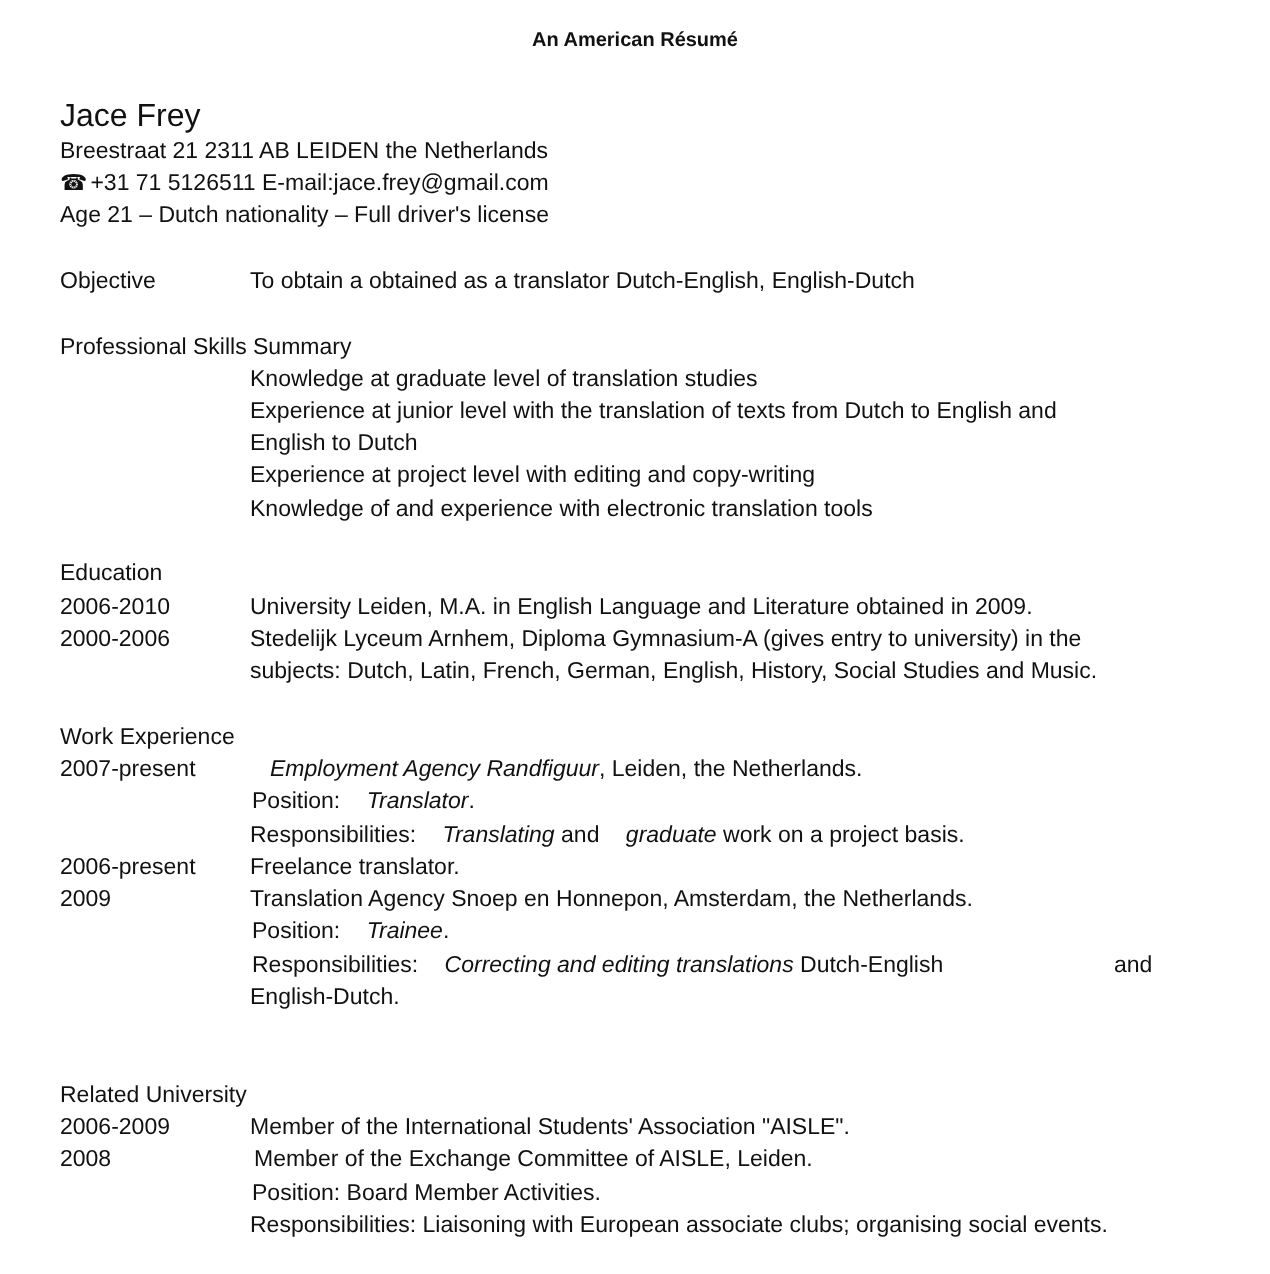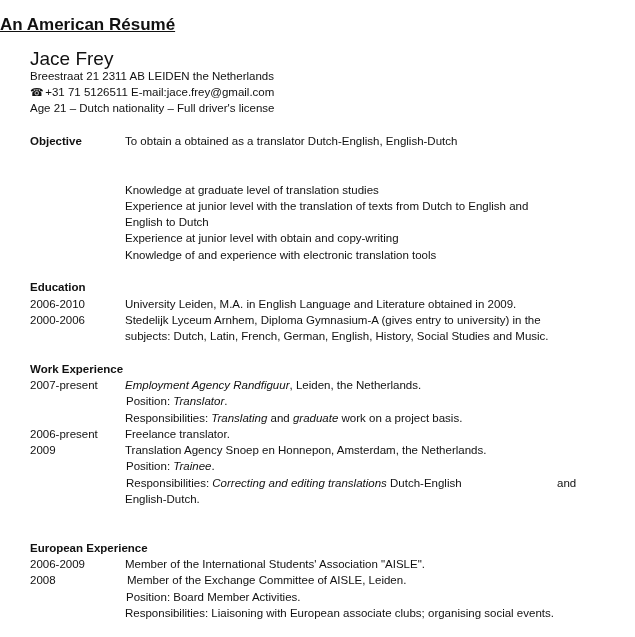--- a/index.html
+++ b/index.html
@@ -3,53 +3,54 @@
 <meta charset="utf-8">
 <style>
   html, body { margin: 0; padding: 0; background: #ffffff; }
   body {
     width: 635px; height: 637px; overflow: hidden; position: relative;
     font-family: "Liberation Sans", "DejaVu Sans", sans-serif;
     color: #111111; font-size: 11.5px;
   }
   .page { position: absolute; left: 0; top: 0; width: 635px; height: 637px; }
   .title {
-    position: absolute; top: 15px; left: 0; width: 635px; 
-    font-weight: bold; font-size: 17px; text-decoration: underline;
+    position: absolute; top: 15px; left: 0; width: 635px; text-align: center;
+    font-weight: bold; font-size: 10px;
   }
   .line { position: absolute; left: 30px; white-space: nowrap; line-height: 16px; }
-  .name { font-size: 19px; }
-  .bold { font-weight: bold; }
+  .name { font-size: 16px; }
+  .bold { font-weight: normal; }
   .col2 { position: absolute; left: 125px; white-space: nowrap; line-height: 16px; }
   .col2b { position: absolute; left: 126px; white-space: nowrap; line-height: 16px; }
   .date { position: absolute; left: 30px; white-space: nowrap; line-height: 16px; }
-  i { font-style: italic; }
+  i { font-style: italic; margin-left: 10px; }
   .phone { display: inline-block; width: 12px; font-size: 11px; }
 </style>
 </head>
 <body>
 
 <div class="page">
   <div class="title">An American Résumé</div>
 
   <div class="line name" style="top:51px">Jace Frey</div>
   <div class="line" style="top:68px">Breestraat 21 2311 AB  LEIDEN the Netherlands</div>
   <div class="line" style="top:84px">
     <span class="phone">☎</span>
     <span>+31 71 5126511 E-mail:jace.frey@gmail.com</span>
   </div>
   <div class="line" style="top:100px">Age 21 – Dutch nationality – Full driver's license</div>
 
   <div class="line bold" style="top:133px">Objective</div>
   <div class="col2" style="top:133px">To obtain a obtained as a translator Dutch-English, English-Dutch</div>
 
+  <div class="line bold" style="top:166px">Professional Skills Summary</div>
   <div class="col2" style="top:198px">Experience at junior level with the translation of texts from Dutch to English and</div>
   <div class="col2" style="top:182px">Knowledge at graduate level of translation studies</div>
   <div class="col2" style="top:214px">English to Dutch</div>
-  <div class="col2" style="top:230px">Experience at junior level with obtain and copy-writing</div>
+  <div class="col2" style="top:230px">Experience at project level with editing and copy-writing</div>
   <div class="col2" style="top:247px">Knowledge of and experience with electronic translation tools</div>
 
   <div class="line bold" style="top:279px">Education</div>
   <div class="date" style="top:296px">2006-2010</div>
   <div class="col2" style="top:296px">University Leiden, M.A. in English Language and Literature obtained in 2009.</div>
   <div class="date" style="top:312px">2000-2006</div>
   <div class="col2" style="top:312px">Stedelijk Lyceum Arnhem, Diploma Gymnasium-A (gives entry to university) in the</div>
   <div class="col2" style="top:328px">subjects: Dutch, Latin, French, German, English, History, Social Studies and Music.</div>
 
   <div class="line bold" style="top:361px">Work Experience</div>
@@ -61,20 +62,20 @@
   <div class="date" style="top:426px">2006-present</div>
   <div class="col2" style="top:426px">Freelance translator.</div>
 
   <div class="date" style="top:442px">2009</div>
   <div class="col2" style="top:442px">Translation Agency Snoep en Honnepon, Amsterdam, the Netherlands.</div>
   <div class="col2b" style="top:458px"><span>Position: </span><i>Trainee</i><span>.</span></div>
   <div class="col2b" style="top:475px"><span>Responsibilities: </span><i>Correcting and editing translations</i><span> Dutch-English</span></div>
   <div class="col2" style="top:475px; left:557px">and</div>
   <div class="col2" style="top:491px">English-Dutch.</div>
 
-  <div class="line bold" style="top:540px">European Experience</div>
+  <div class="line bold" style="top:540px">Related University</div>
   <div class="date" style="top:556px">2006-2009</div>
   <div class="col2" style="top:556px">Member of the International Students' Association "AISLE".</div>
   <div class="date" style="top:572px">2008</div>
   <div class="col2b" style="top:589px">Position: Board Member Activities.</div>
   <div class="col2b" style="top:572px; left:127px">Member of the Exchange Committee of AISLE, Leiden.</div>
   <div class="col2" style="top:605px">Responsibilities: Liaisoning with European associate clubs; organising social events.</div>
 </div>
 
 </body></html>

